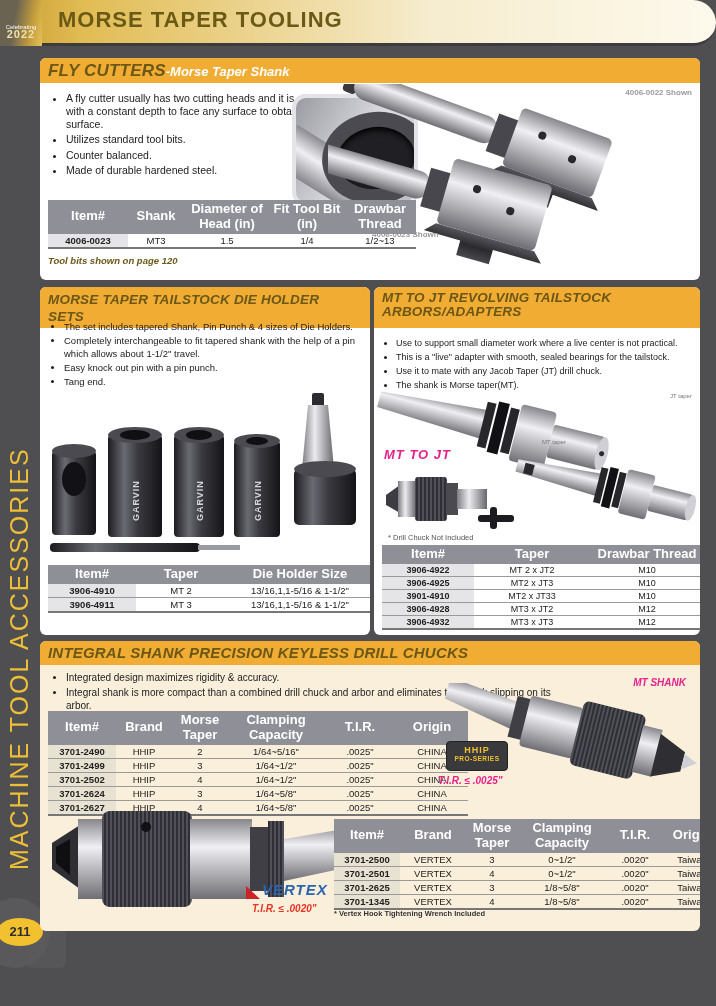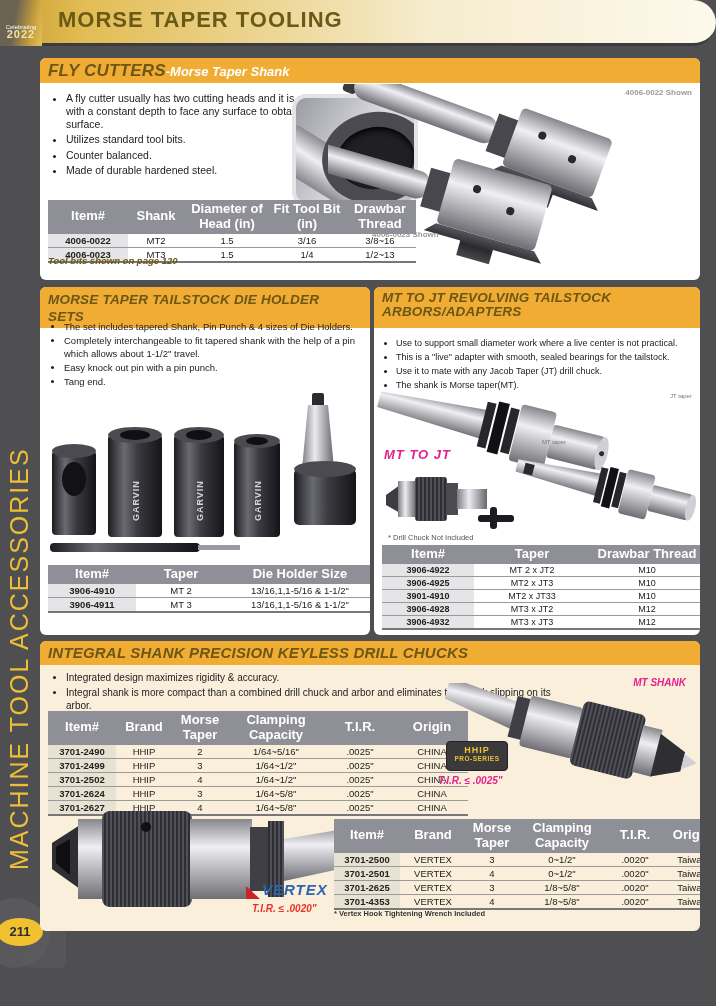--- a/index.html
+++ b/index.html
@@ -217,27 +217,20 @@
           <tr>
             <th>Item#</th>
             <th>Shank</th>
             <th>Diameter of Head (in)</th>
             <th>Fit Tool Bit (in)</th>
             <th>Drawbar Thread</th>
           </tr>
         </thead>
       <tbody>
           <tr>
-            <td>4006-0022</td>
-            <td>MT2</td>
-            <td>1.5</td>
-            <td>3/16</td>
-            <td>3/8~16</td>
-          </tr>
-          <tr>
             <td>4006-0023</td>
             <td>MT3</td>
             <td>1.5</td>
             <td>1/4</td>
             <td>1/2~13</td>
           </tr>
         </tbody>
     </table>
     <div class="footnote-gold">Tool bits shown on page 120</div>
   </section>
@@ -529,21 +522,21 @@
           </tr>
           <tr>
             <td>3701-2625</td>
             <td>VERTEX</td>
             <td>3</td>
             <td>1/8~5/8"</td>
             <td>.0020"</td>
             <td>Taiwan</td>
           </tr>
           <tr>
-            <td>3701-4353</td>
+            <td>3701-1345</td>
             <td>VERTEX</td>
             <td>4</td>
             <td>1/8~5/8"</td>
             <td>.0020"</td>
             <td>Taiwan</td>
           </tr>
         </tbody>
     </table>
     <div class="vertex-note">* Vertex Hook Tightening Wrench Included</div>
   </section>

